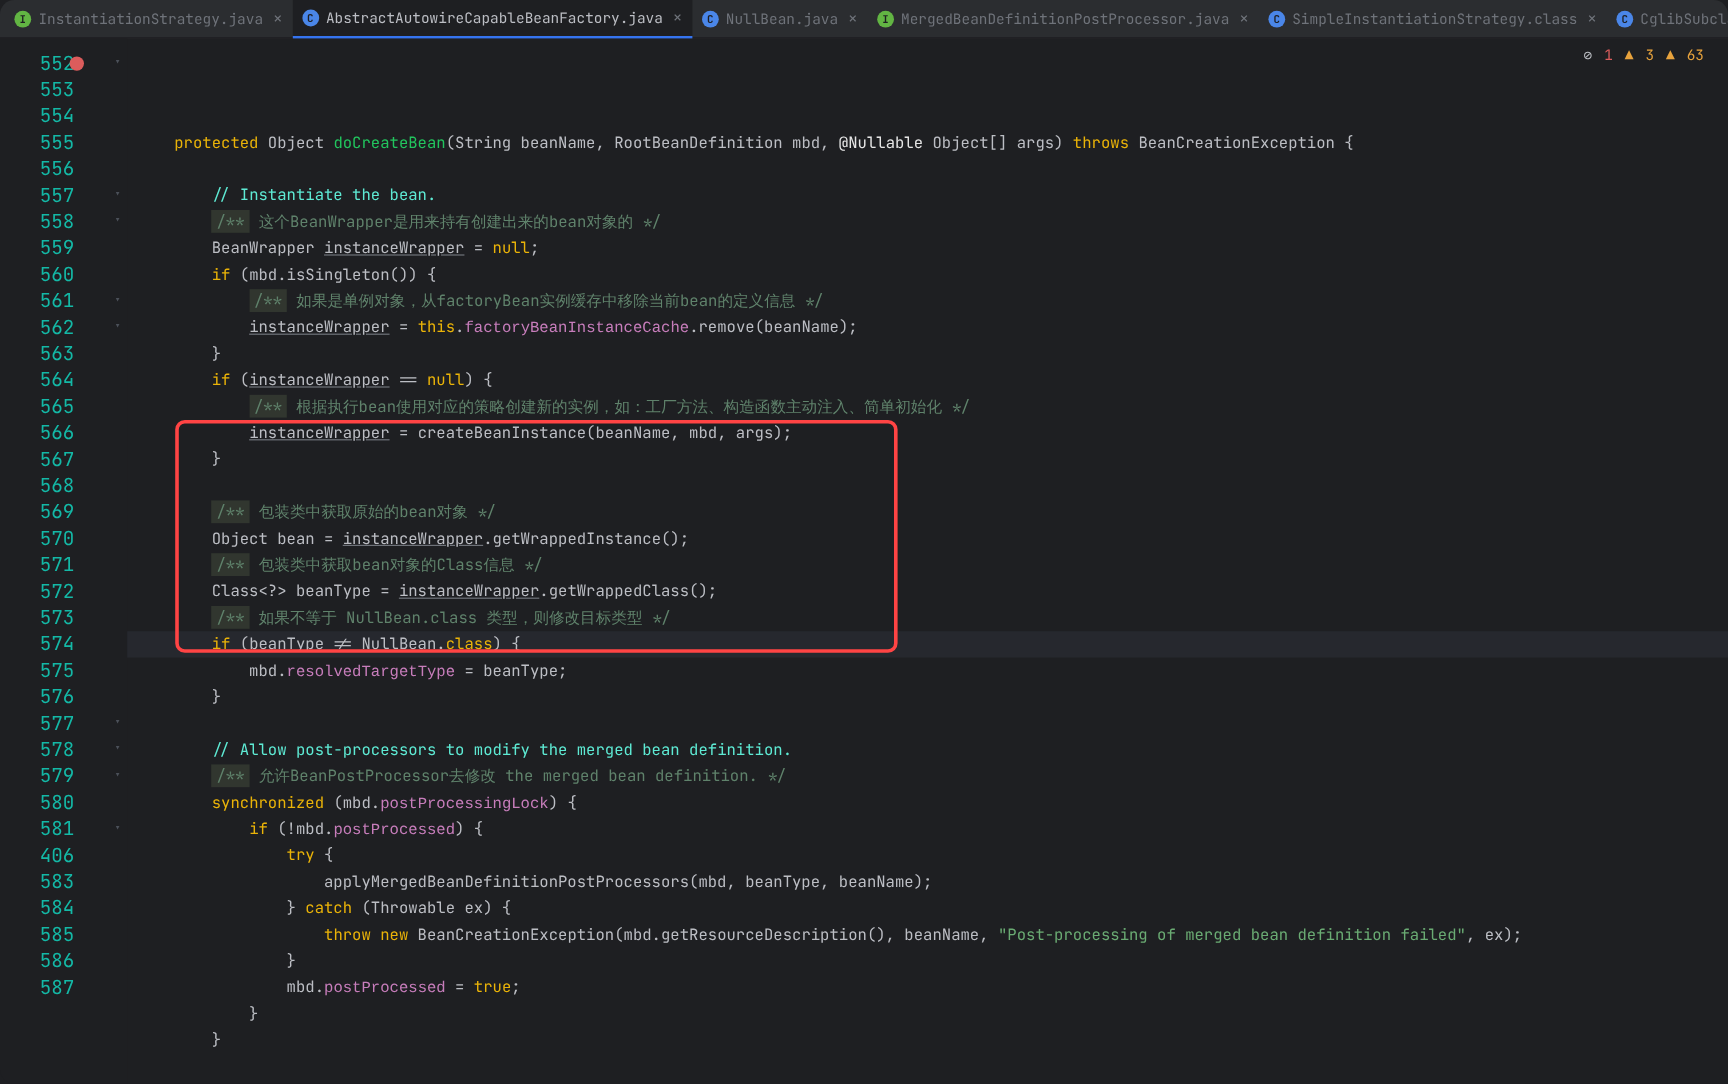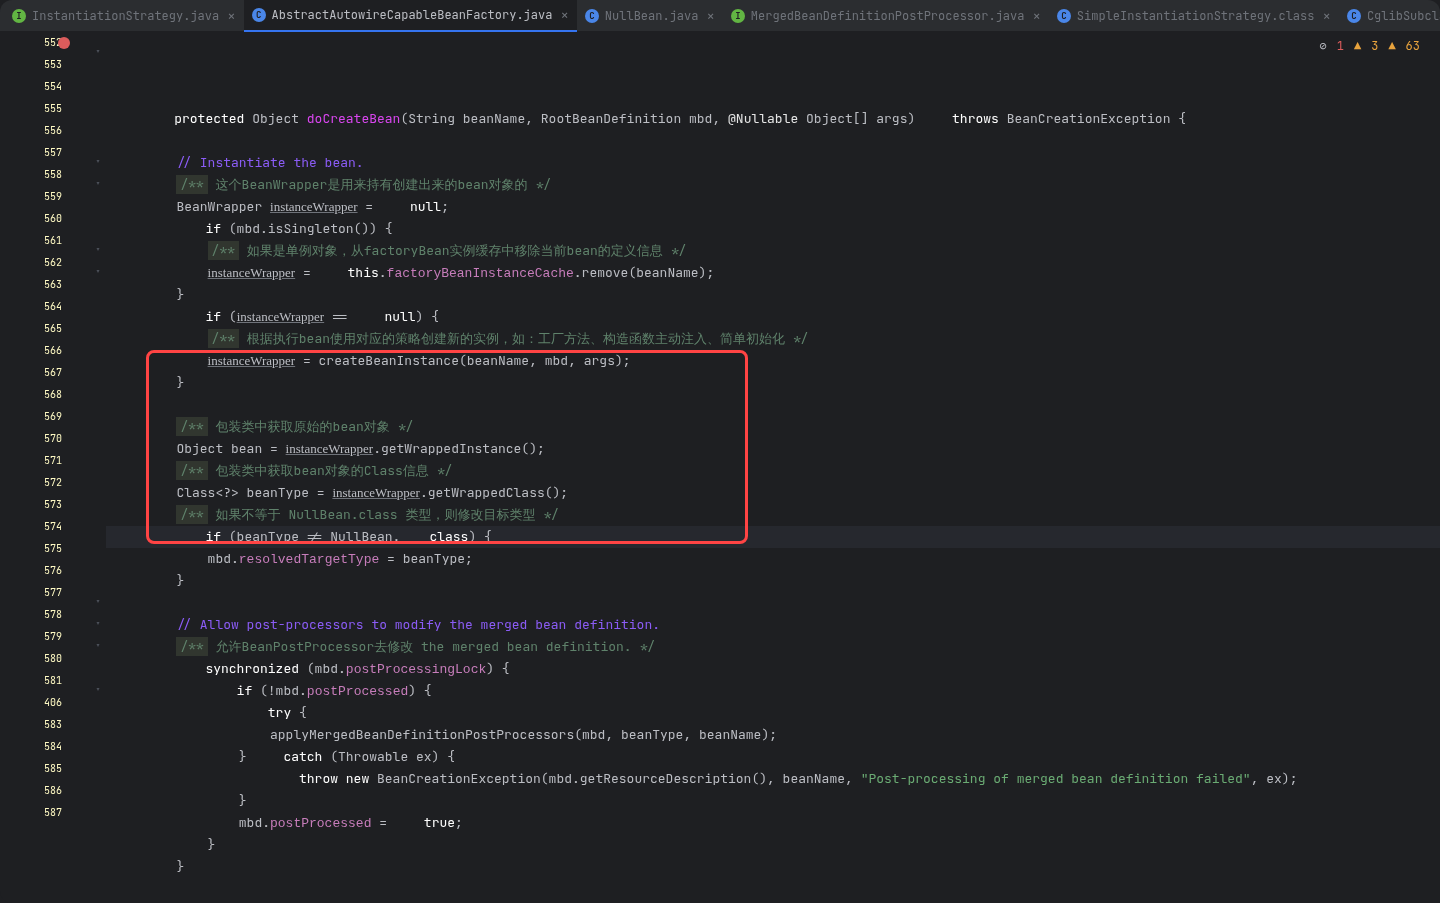--- a/index.html
+++ b/index.html
@@ -56,24 +56,24 @@
   margin-left: 2px;
 }
 .editor {
   display: flex;
   position: relative;
   height: calc(100% - 32px);
 }
 .gutter {
   width: 90px;
   background: #1e1f22;
-  padding-top: 0;
+  padding-top: 10px;
   text-align: right;
-  color: #fef9c3;
-  font-size: 10px;
+  color: #14b8a6;
+  font-size: 16px;
   user-select: none;
   flex-shrink: 0;
 }
 .gutter .line-num {
   height: 22px;
   line-height: 22px;
   padding-right: 28px;
   position: relative;
 }
 .gutter .line-num.has-breakpoint::before {
@@ -128,29 +128,29 @@
   position: absolute;
   top: 6px;
   right: 20px;
   display: flex;
   gap: 10px;
   font-size: 12px;
   align-items: center;
 }
 .insp-error { color: #db5c5c; }
 .insp-warn { color: #e8a33d; }
-.kw { color: #ffffff; margin-left: 29px; }
-.method-def { color: #d946ef; }
+.kw { color: #eab308; }
+.method-def { color: #22c55e; }
 .ann { color: #e5e5e5; }
-.comment { color: #8b5cf6; }
+.comment { color: #5eead4; }
 .doc-comment { color: #5f826b; }
 .doc-bg { background: #31362f; padding: 1px 4px; }
 .str { color: #6aab73; }
 .field { color: #c77dbb; font-family: Liberation Mono, monospace; }
-.underline { text-decoration: underline; text-decoration-color: #6f737a; font-family: Liberation Serif, serif; }
+.underline { text-decoration: underline; text-decoration-color: #6f737a; }
 </style>
 </head>
 <body>
 
 <div class="tabs">
     <div class="tab">
       <span class="icon java-interface">I</span>
       <span>InstantiationStrategy.java</span>
       <span class="close">×</span>
     </div>

